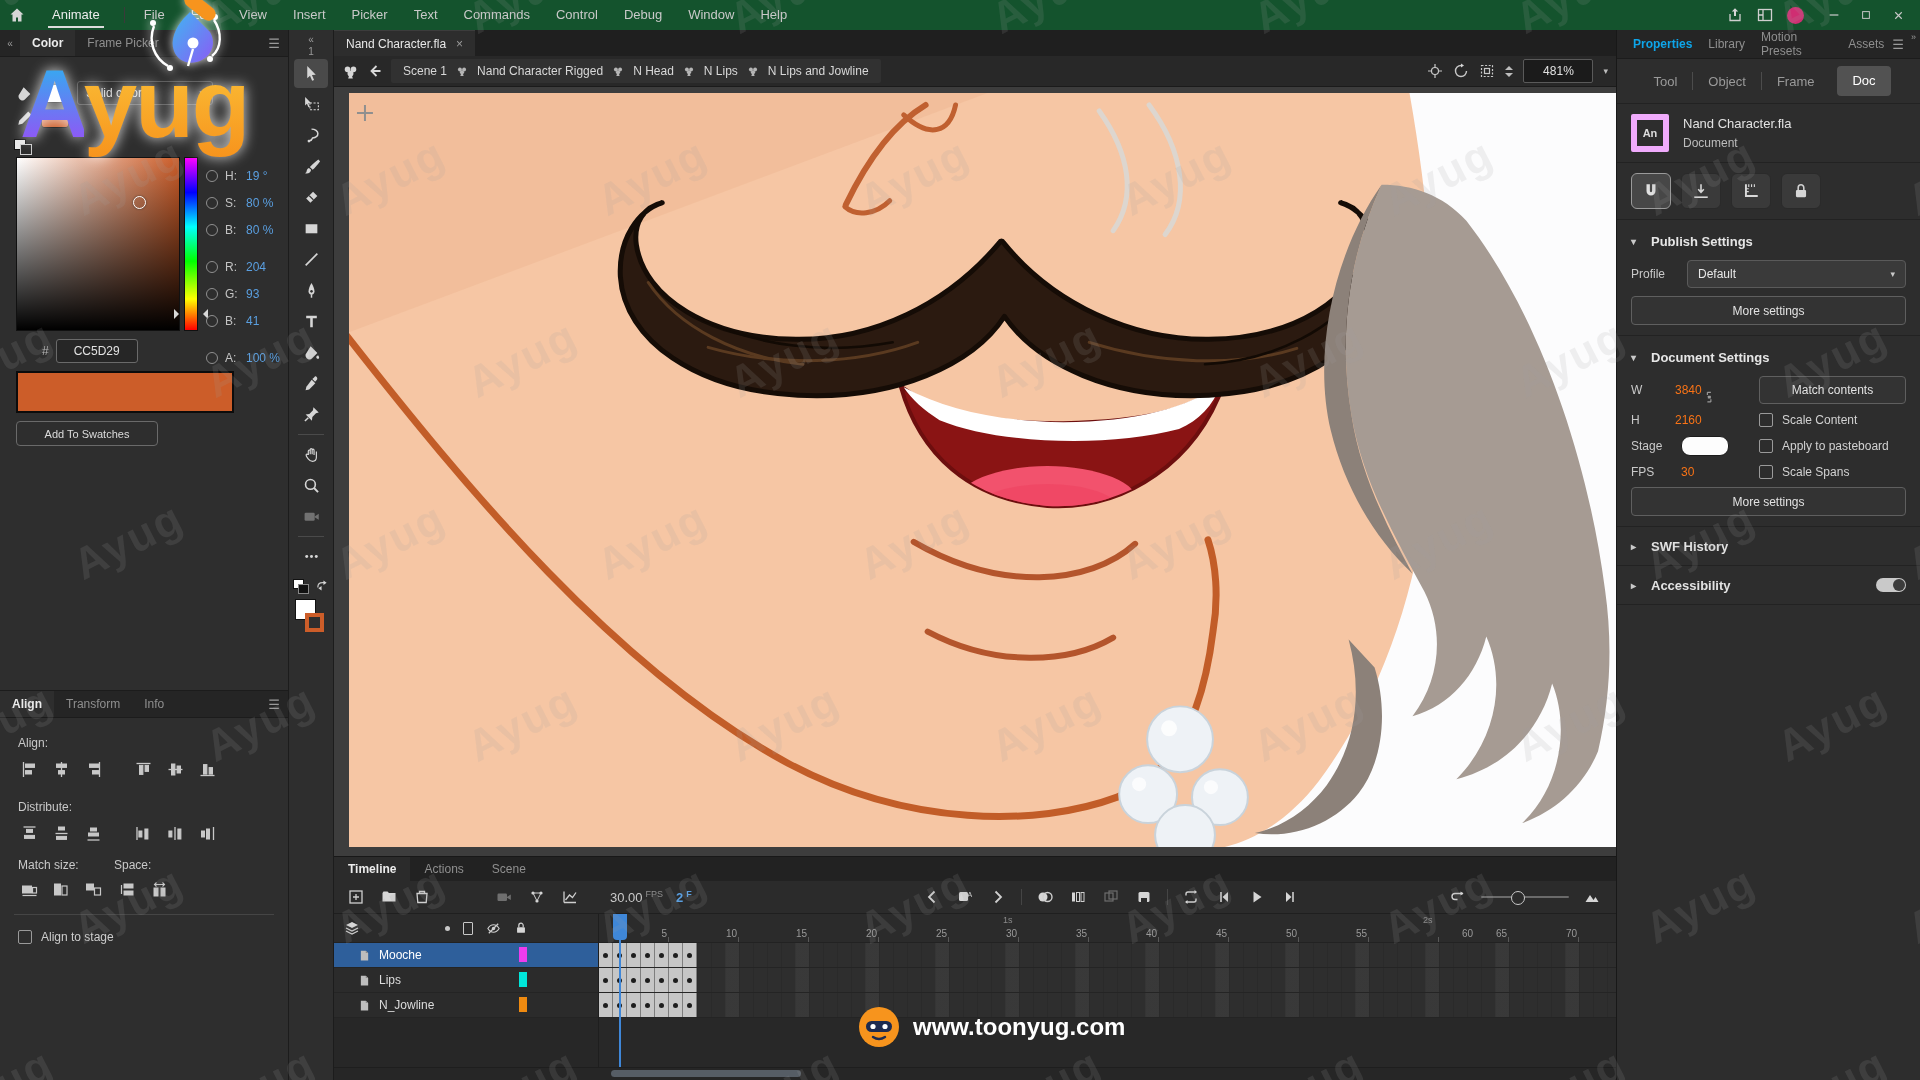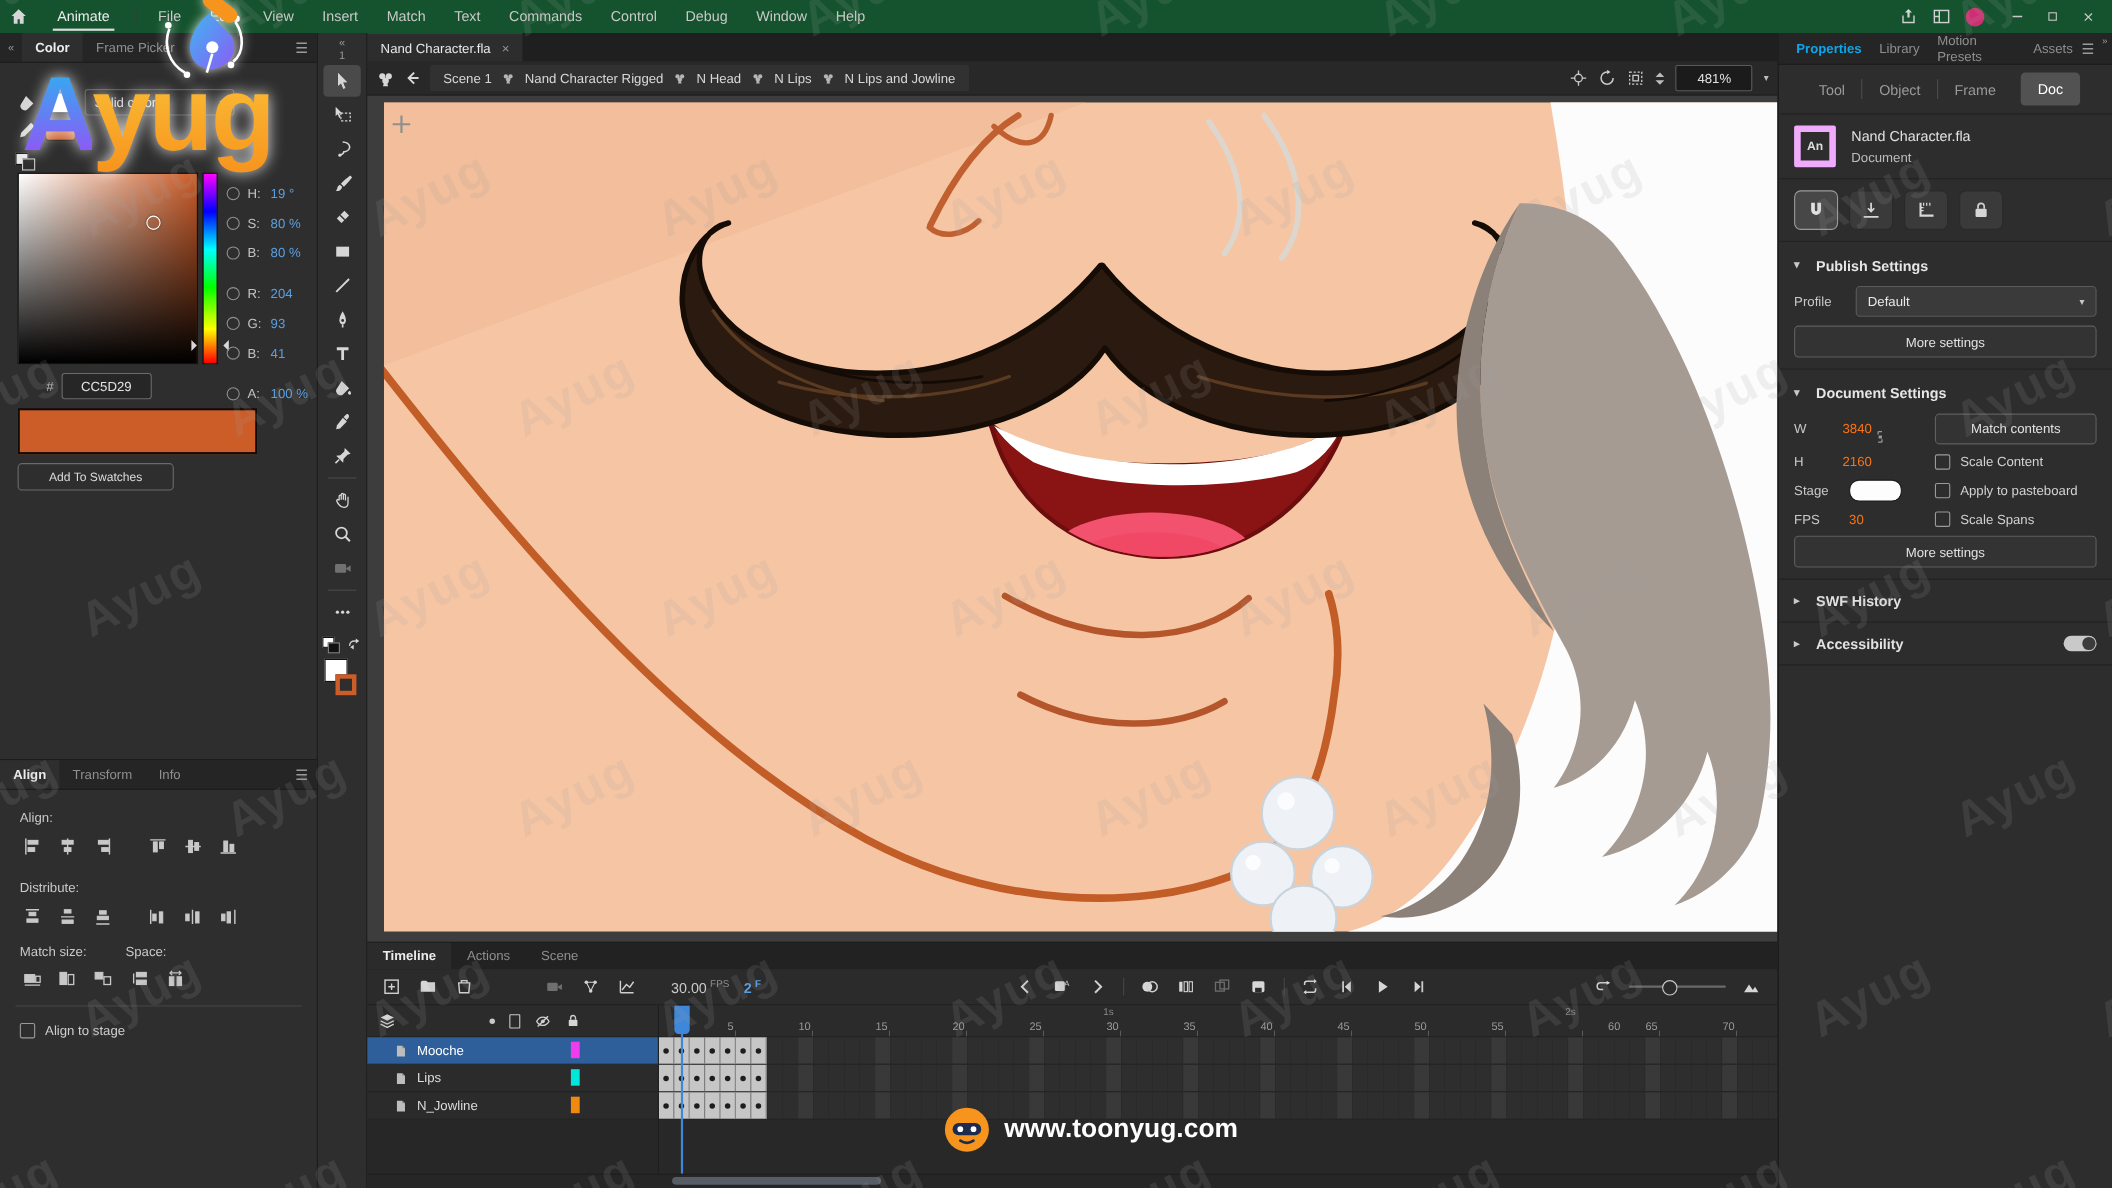--- a/index.html
+++ b/index.html
@@ -200,21 +200,21 @@
           </svg>
         </span>
       </div>
     <div class="app-menu"><span>Animate</span></div>
     <div class="menu-sep"></div>
     <nav id="menu-list" style="display:flex">
         <span class="menu-item">File</span>
         <span class="menu-item">Edit</span>
         <span class="menu-item">View</span>
         <span class="menu-item">Insert</span>
-        <span class="menu-item">Match</span>
+        <span class="menu-item">Picker</span>
         <span class="menu-item">Text</span>
         <span class="menu-item">Commands</span>
         <span class="menu-item">Control</span>
         <span class="menu-item">Debug</span>
         <span class="menu-item">Window</span>
         <span class="menu-item">Help</span>
       </nav>
     <div class="mb-right">
       <span id="ic-share">
           <svg width="16" height="16" viewBox="0 0 16 16" fill="#d6d6d6" xmlns="http://www.w3.org/2000/svg">

